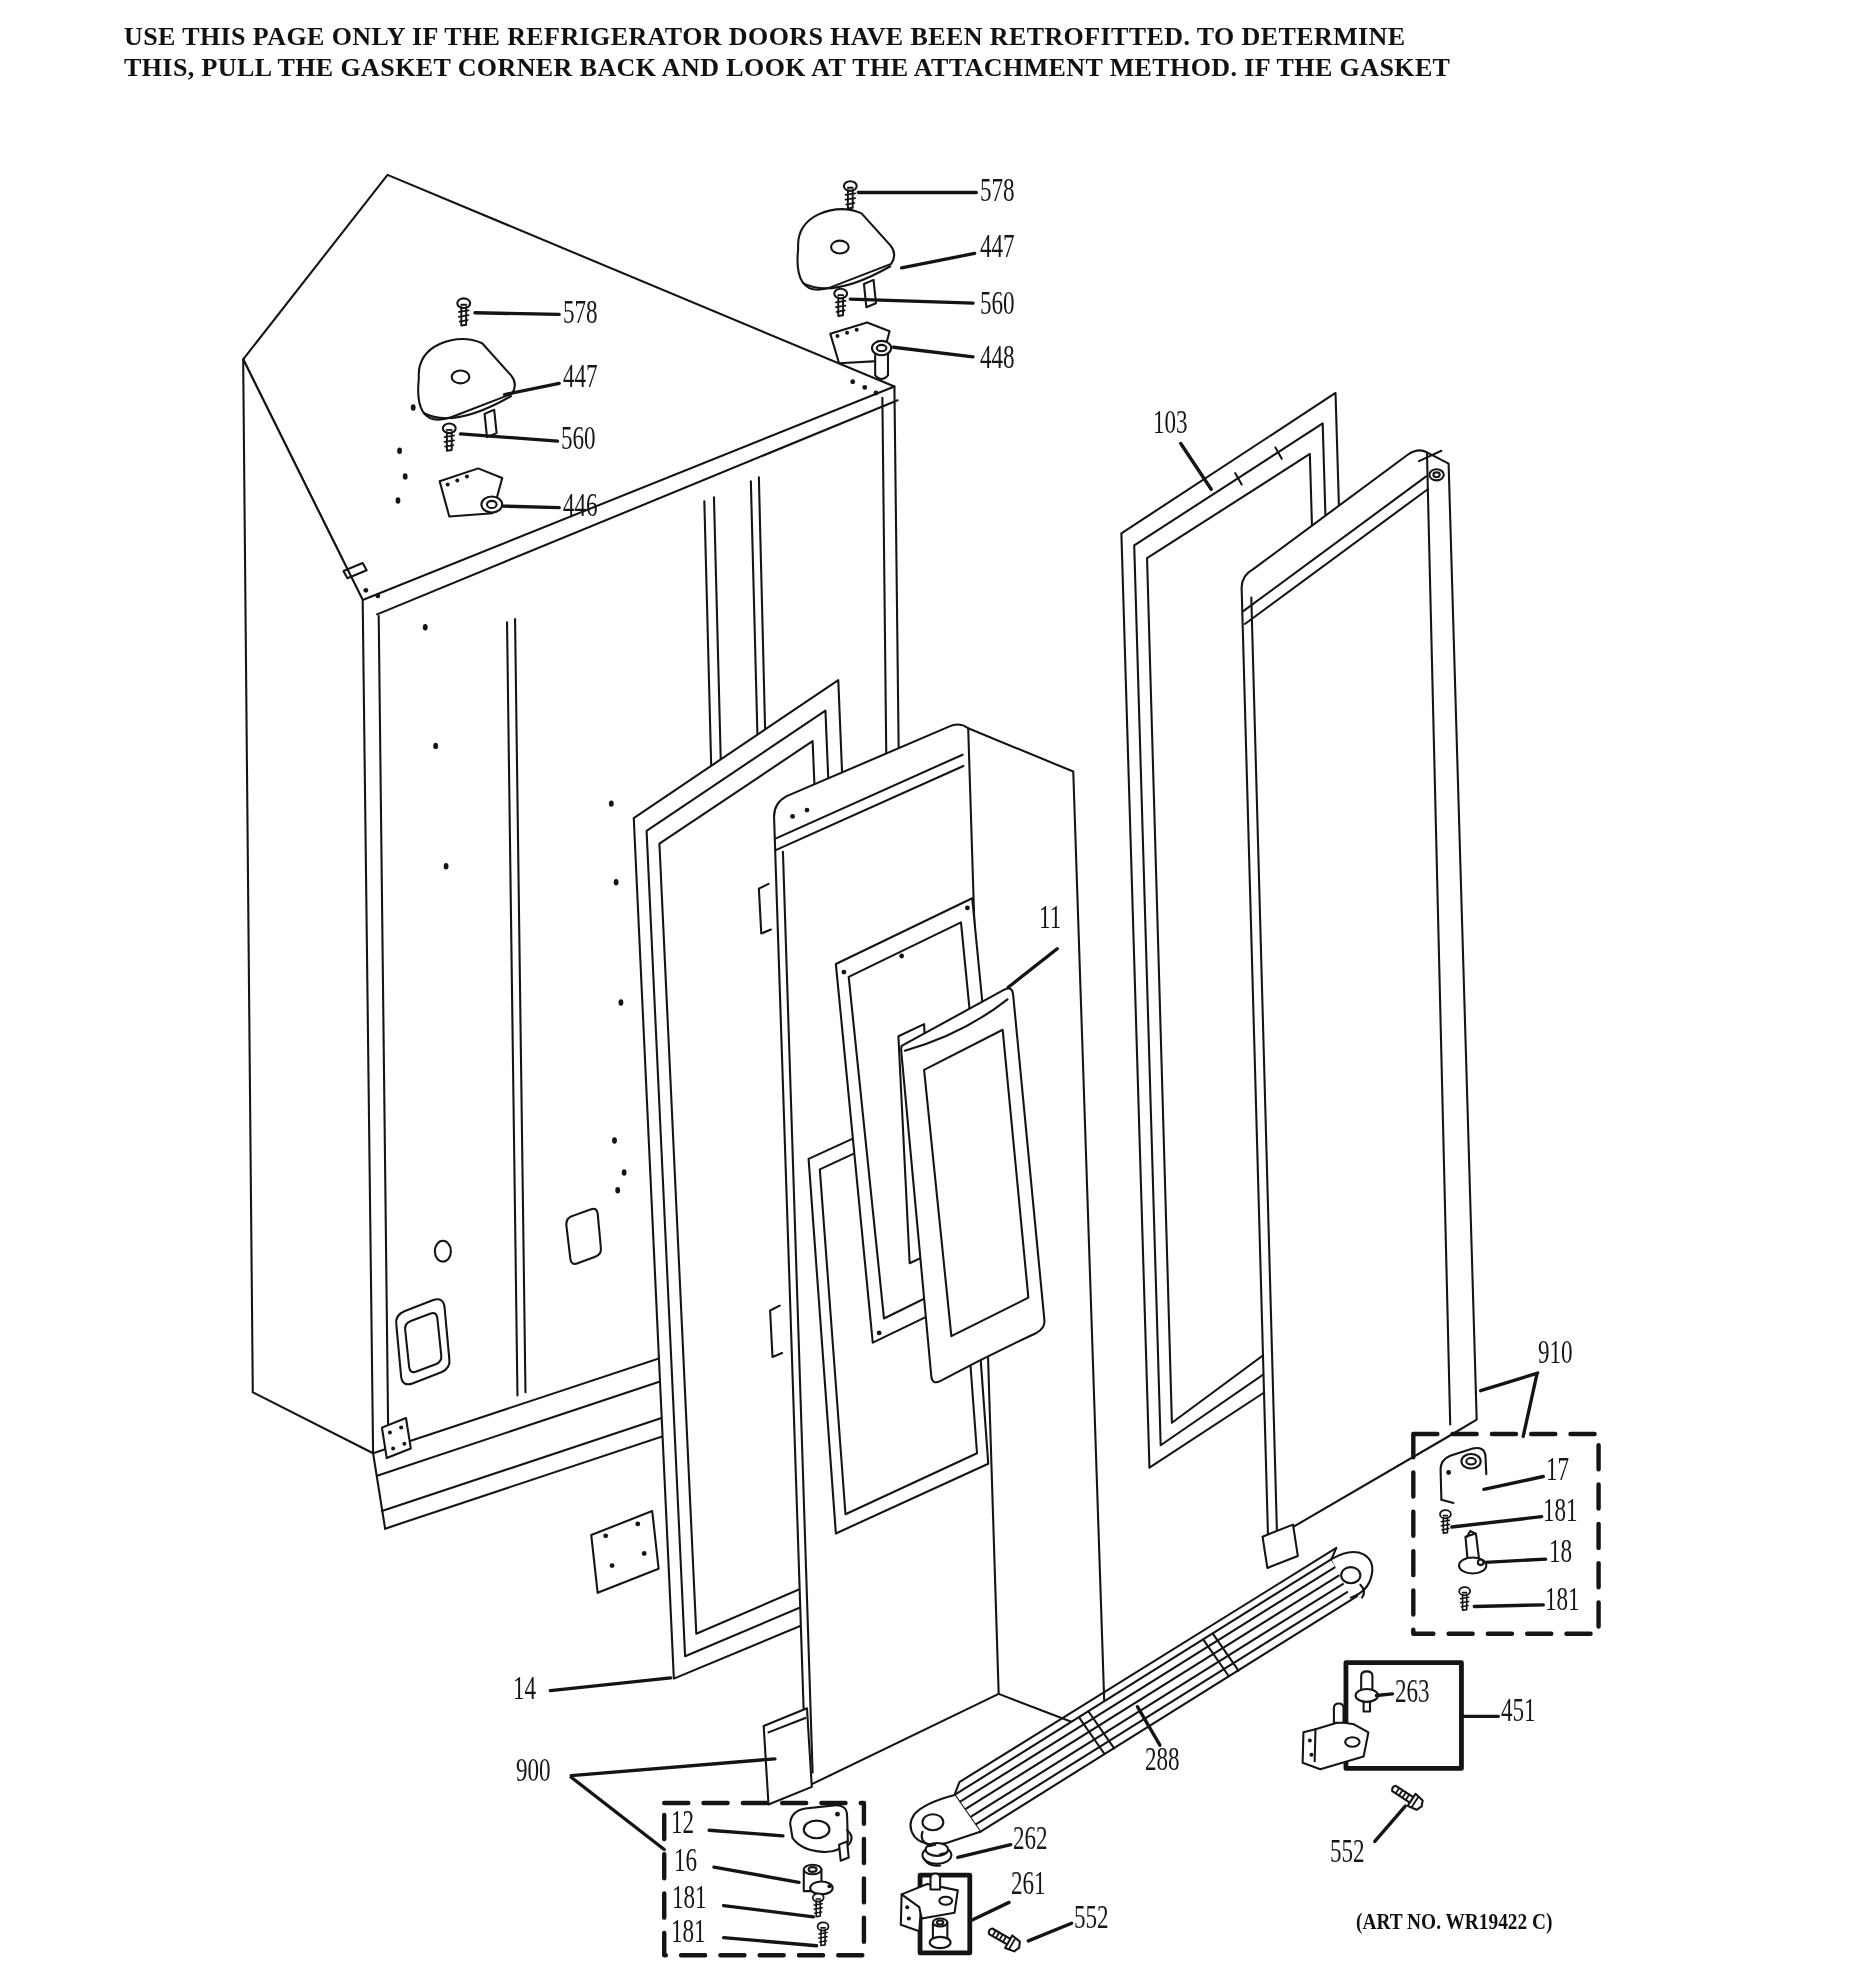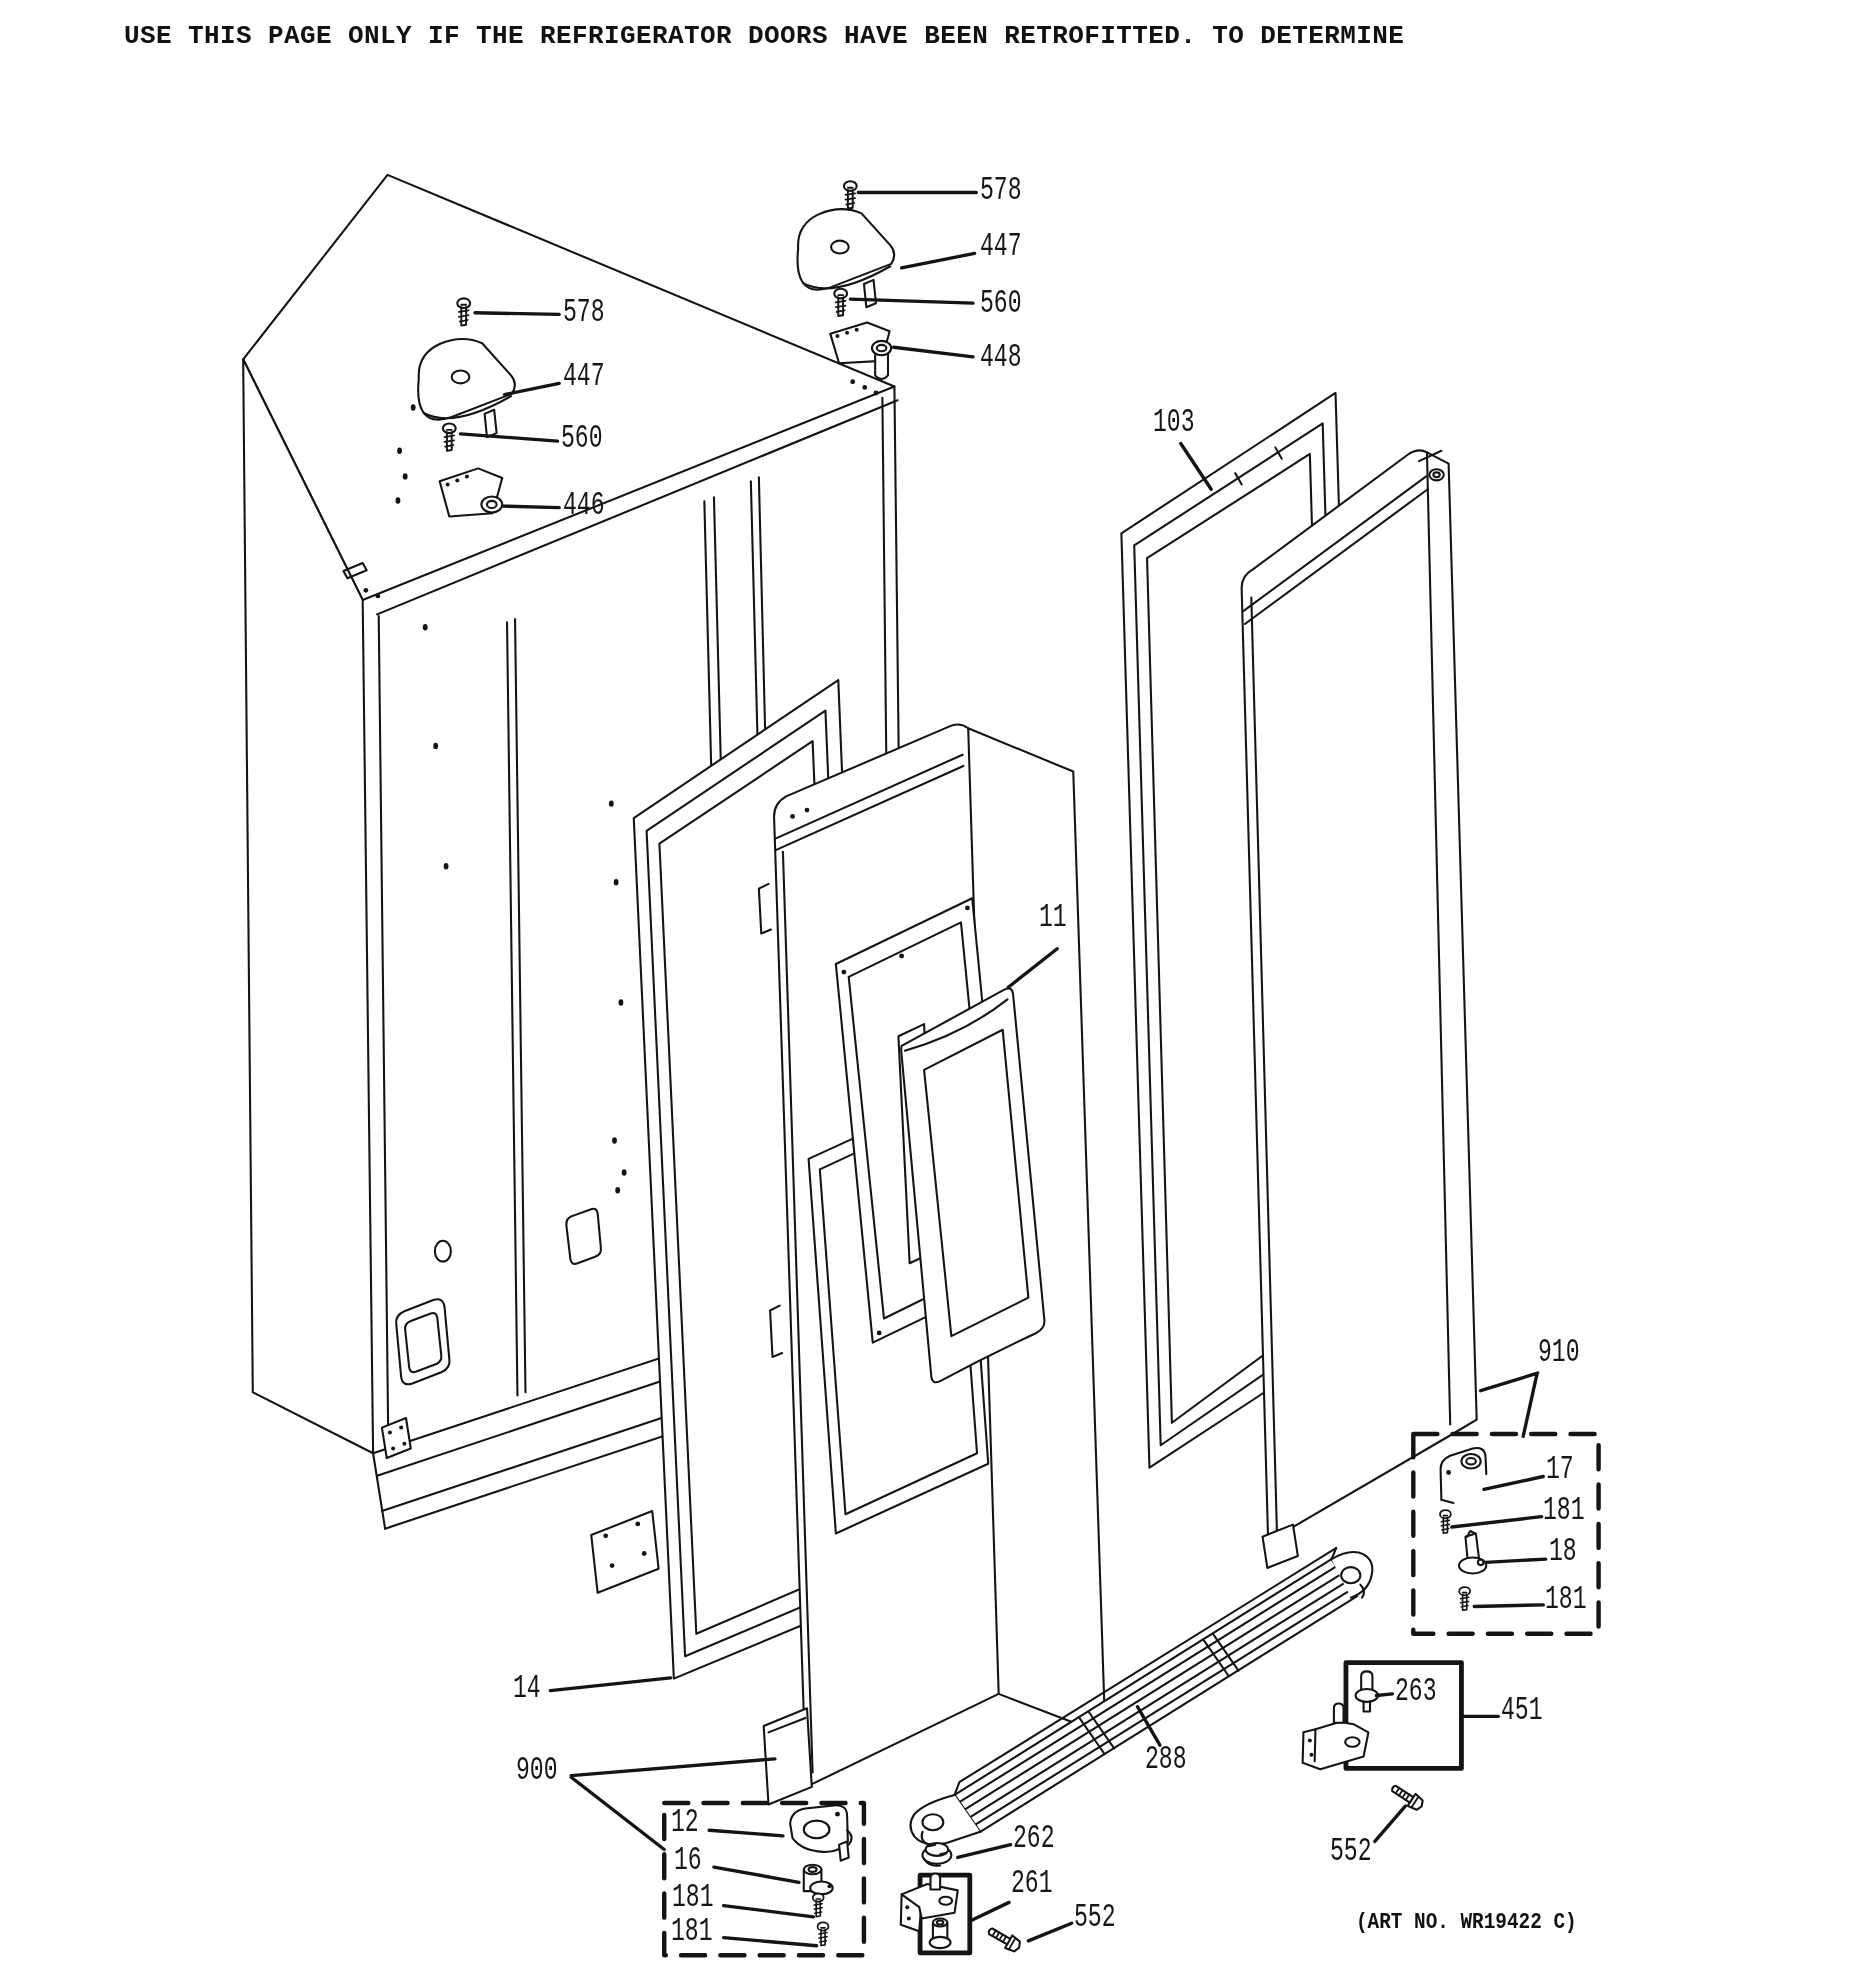--- a/index.html
+++ b/index.html
@@ -1,17 +1,17 @@
 <!DOCTYPE html>
 <html style="font-size:13px"><head>
 <meta charset="utf-8">
 <style>
   html,body{margin:0;padding:0;background:#fff;}
   .page{position:relative;width:1735px;height:1985px;background:#ffffff;overflow:hidden;
-        font-family:Liberation Mono, monospace;color:#141414;}
+        font-family:Liberation Serif, serif;color:#141414;}
   svg{position:absolute;left:0;top:0;}
   .note{position:absolute;left:124px;top:21px;width:1596px;font-size:26px;font-weight:700;
         line-height:31px;letter-spacing:0.4px;color:#111;}
   .callout{position:absolute;font-size:34px;font-weight:400;color:#161616;line-height:1;
            transform:scaleX(0.68);transform-origin:0 0;white-space:nowrap;}
   .artno{position:absolute;left:1356px;top:1909px;font-size:22.5px;font-weight:700;color:#111;
          transform:scaleX(0.86);transform-origin:0 0;white-space:nowrap;}
   .dashbox{fill:none;stroke:#141414;stroke-width:5.5;stroke-dasharray:30 19;}
   .solidbox{fill:none;stroke:#141414;stroke-width:6;}
 </style>
@@ -315,20 +315,21 @@
       <path d="M884,2282 L976,2289"></path>
       <path d="M890,2328 L996,2347"></path>
       <path d="M902,2376 L1014,2390"></path>
       <path d="M902,2416 L1018,2426"></path>
     </g>
   </g>
 </svg>
 
 <div class="note">
   <div>USE THIS PAGE ONLY IF THE REFRIGERATOR DOORS HAVE BEEN RETROFITTED. TO DETERMINE</div>
+  <div>THIS, PULL THE GASKET CORNER BACK AND LOOK AT THE ATTACHMENT METHOD. IF THE GASKET</div>
 </div>
 
 <div class="callout" style="left:563px;top:295px">578</div>
 <div class="callout" style="left:563px;top:359px">447</div>
 <div class="callout" style="left:561px;top:421px">560</div>
 <div class="callout" style="left:563px;top:488px">446</div>
 <div class="callout" style="left:980px;top:173px">578</div>
 <div class="callout" style="left:980px;top:229px">447</div>
 <div class="callout" style="left:980px;top:286px">560</div>
 <div class="callout" style="left:980px;top:340px">448</div>

